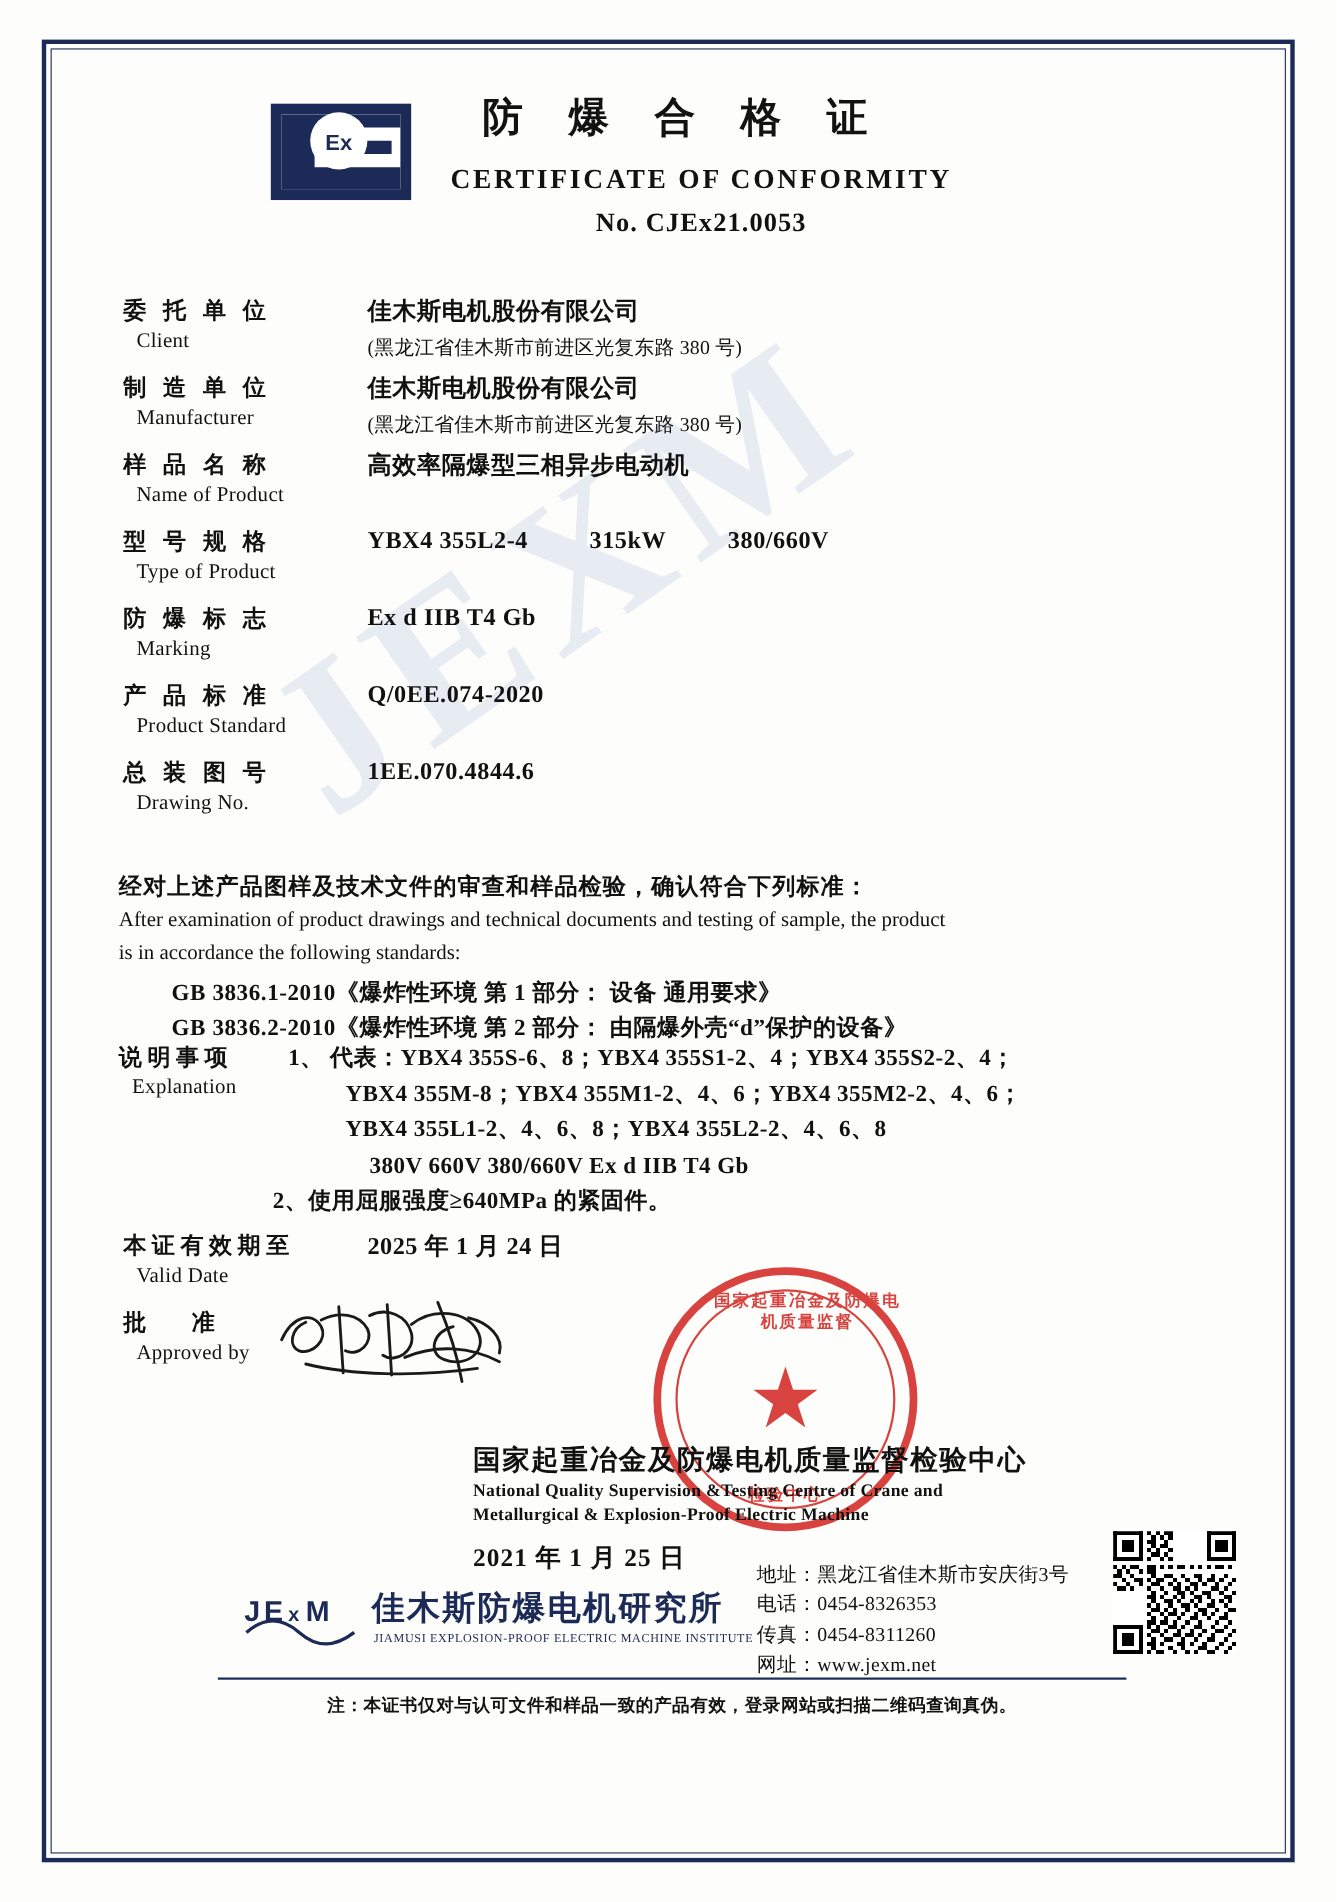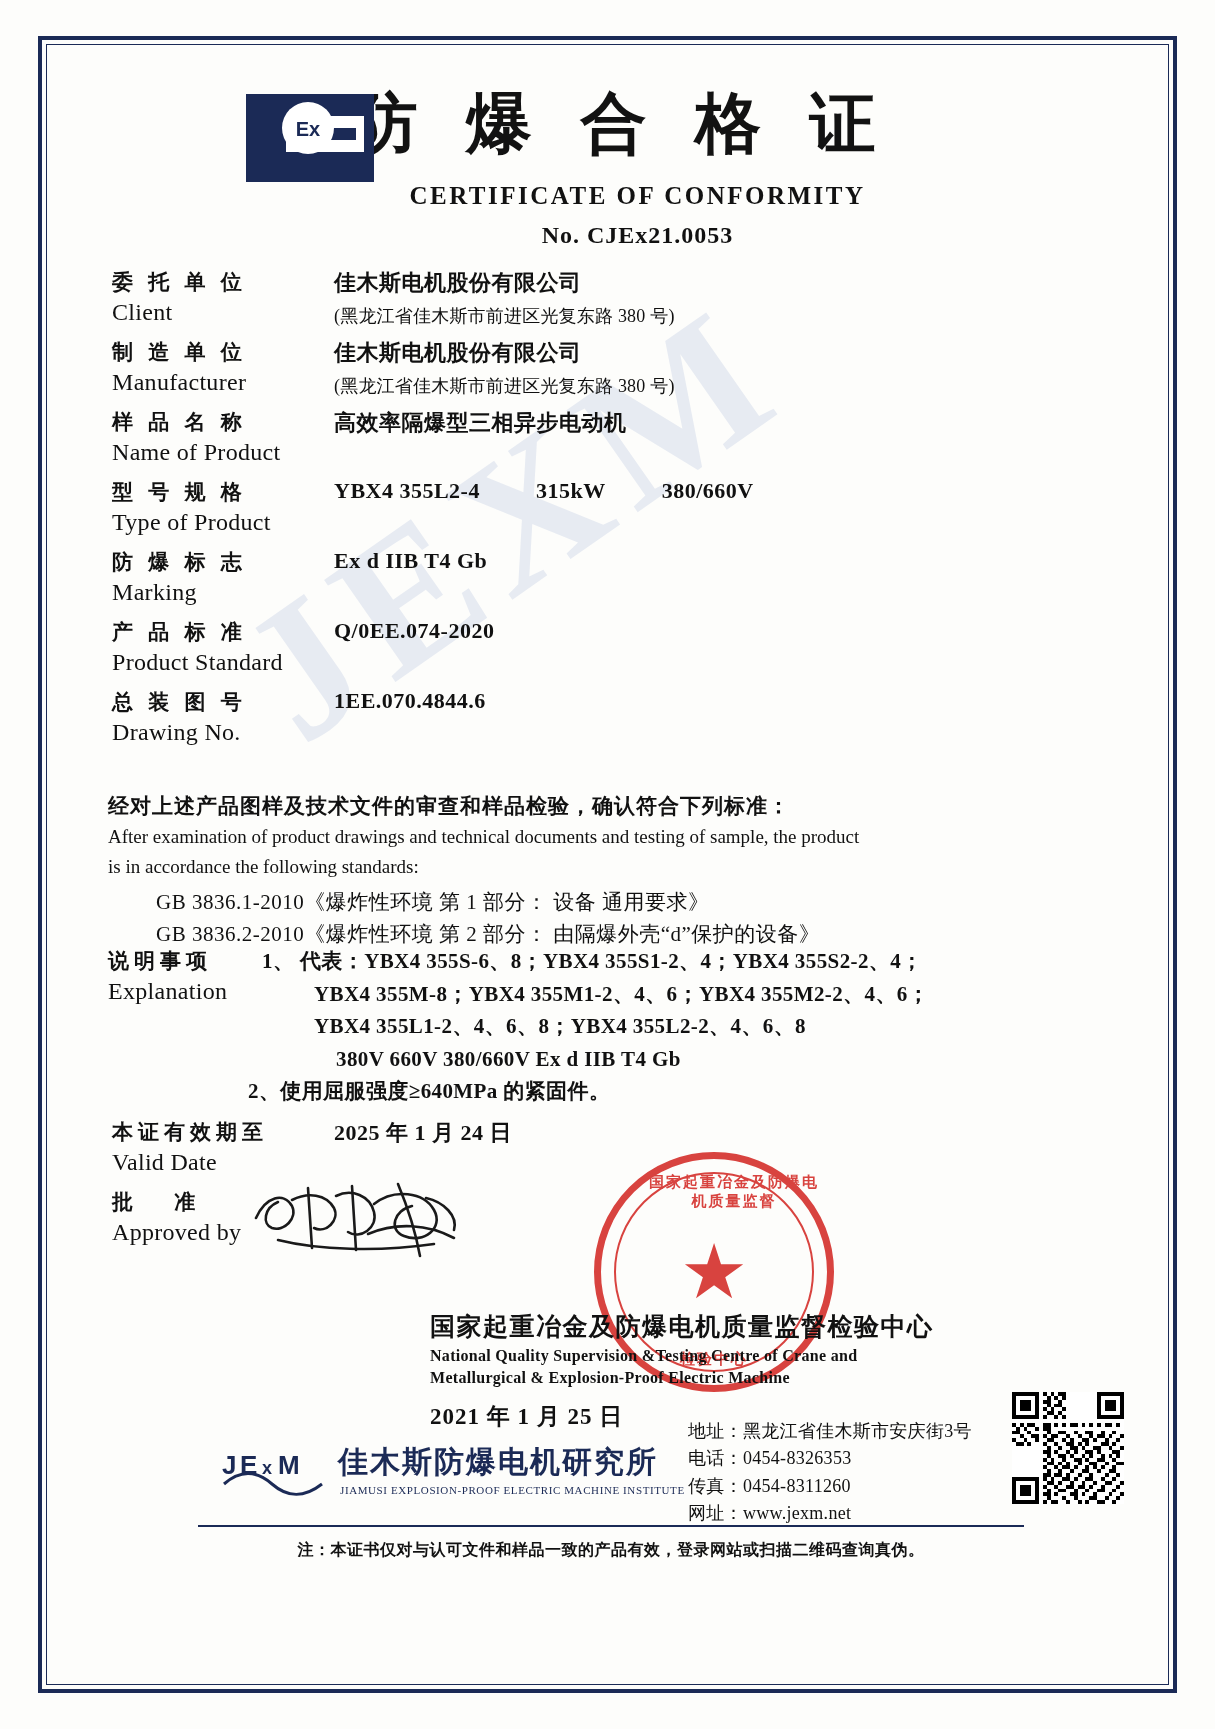--- a/index.html
+++ b/index.html
@@ -66,21 +66,21 @@
     text-align: center;
   }
   .logo-ex {
     position: absolute;
     left: 246px;
     top: 6px;
     width: 128px;
     height: 88px;
   }
   .title-cn {
-    font-size: 66px;
+    font-size: 37px;
     font-weight: bold;
     letter-spacing: 16px;
     color: #121212;
     padding-left: 28px;
     line-height: 1.1;
   }
   .title-en {
     font-size: 25px;
     letter-spacing: 2.5px;
     color: #121212;
@@ -114,23 +114,24 @@
     top: 0;
     width: 220px;
   }
   .lbl-cn {
     font-size: 21px;
     font-weight: bold;
     letter-spacing: 5px;
     white-space: nowrap;
   }
   .lbl-en {
-    font-size: 24px;
+    font-size: 19px;
     margin-top: 3px;
     letter-spacing: 0.3px;
+    margin-left: 12px;
   }
   .field-value {
     position: absolute;
     left: 222px;
     top: 0;
     width: 760px;
   }
   .val-main {
     font-size: 22px;
     font-weight: bold;
@@ -162,21 +163,21 @@
     font-size: 19px;
     margin-top: 4px;
     line-height: 1.35;
   }
   .standards {
     margin-top: 8px;
     padding-left: 48px;
   }
   .std-line {
     font-size: 21px;
-    font-weight: normal;
+    font-weight: bold;
     line-height: 1.5;
     letter-spacing: 0.5px;
   }
 
   
   .explanation {
     position: absolute;
     left: 108px;
     top: 945px;
     width: 1010px;

